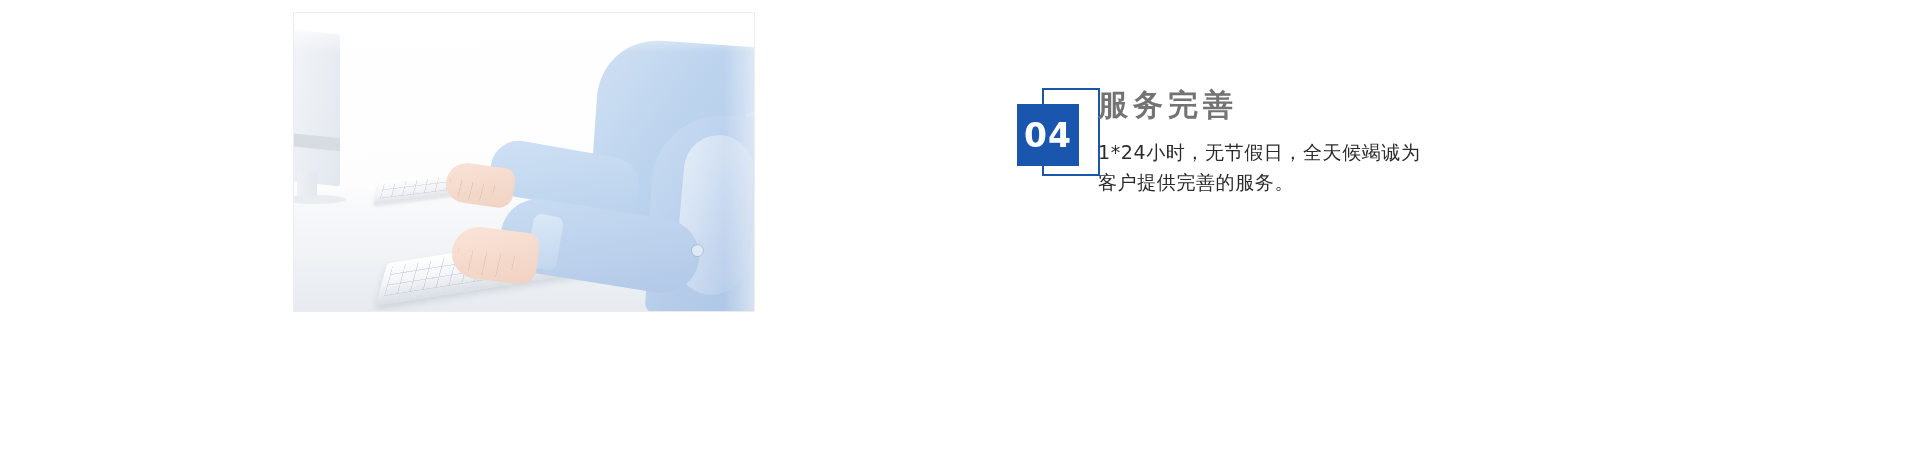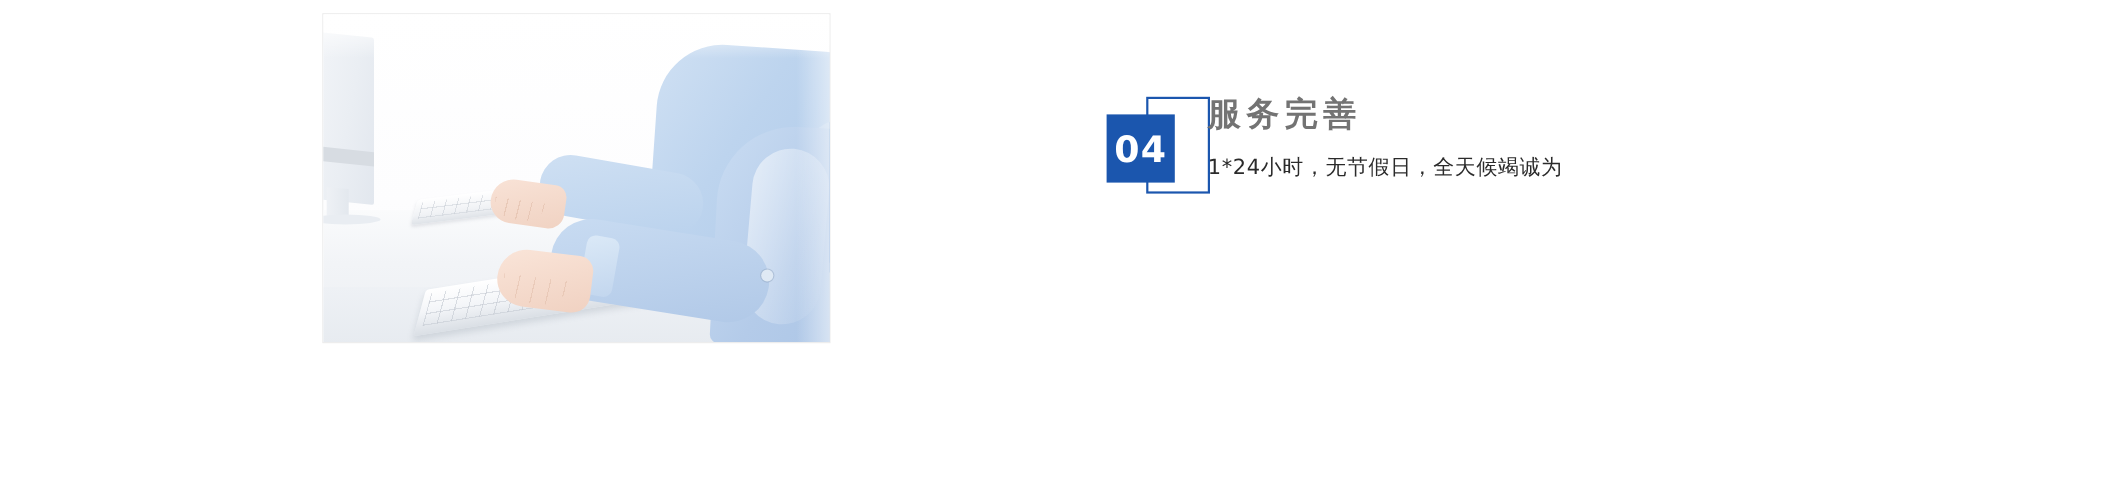--- a/index.html
+++ b/index.html
@@ -303,21 +303,21 @@
     left: 36px;
     top: 0;
     width: 58px;
     height: 88px;
     border: 2px solid #1b56ae;
     box-sizing: border-box;
     background: transparent;
   }
   .badge-square {
     position: absolute;
-    left: 0;
+    left: 11px;
     top: 16px;
     width: 62px;
     height: 62px;
     background: #1b56ae;
     display: flex;
     align-items: center;
     justify-content: center;
   }
   .badge-number {
     color: #ffffff;
@@ -410,17 +410,18 @@
       <div class="badge-outline"></div>
       <div class="badge-square">
         <span class="badge-number">04</span>
       </div>
     </div>
 
     <div class="text-block">
       <h2 class="headline">服务完善</h2>
       <div class="body-lines">
         <div class="body-line">1*24小时，无节假日，全天候竭诚为</div>
+        <div class="body-line">客户提供完善的服务。</div>
       </div>
     </div>
 
   </div>
 </div>
 
 </body></html>

